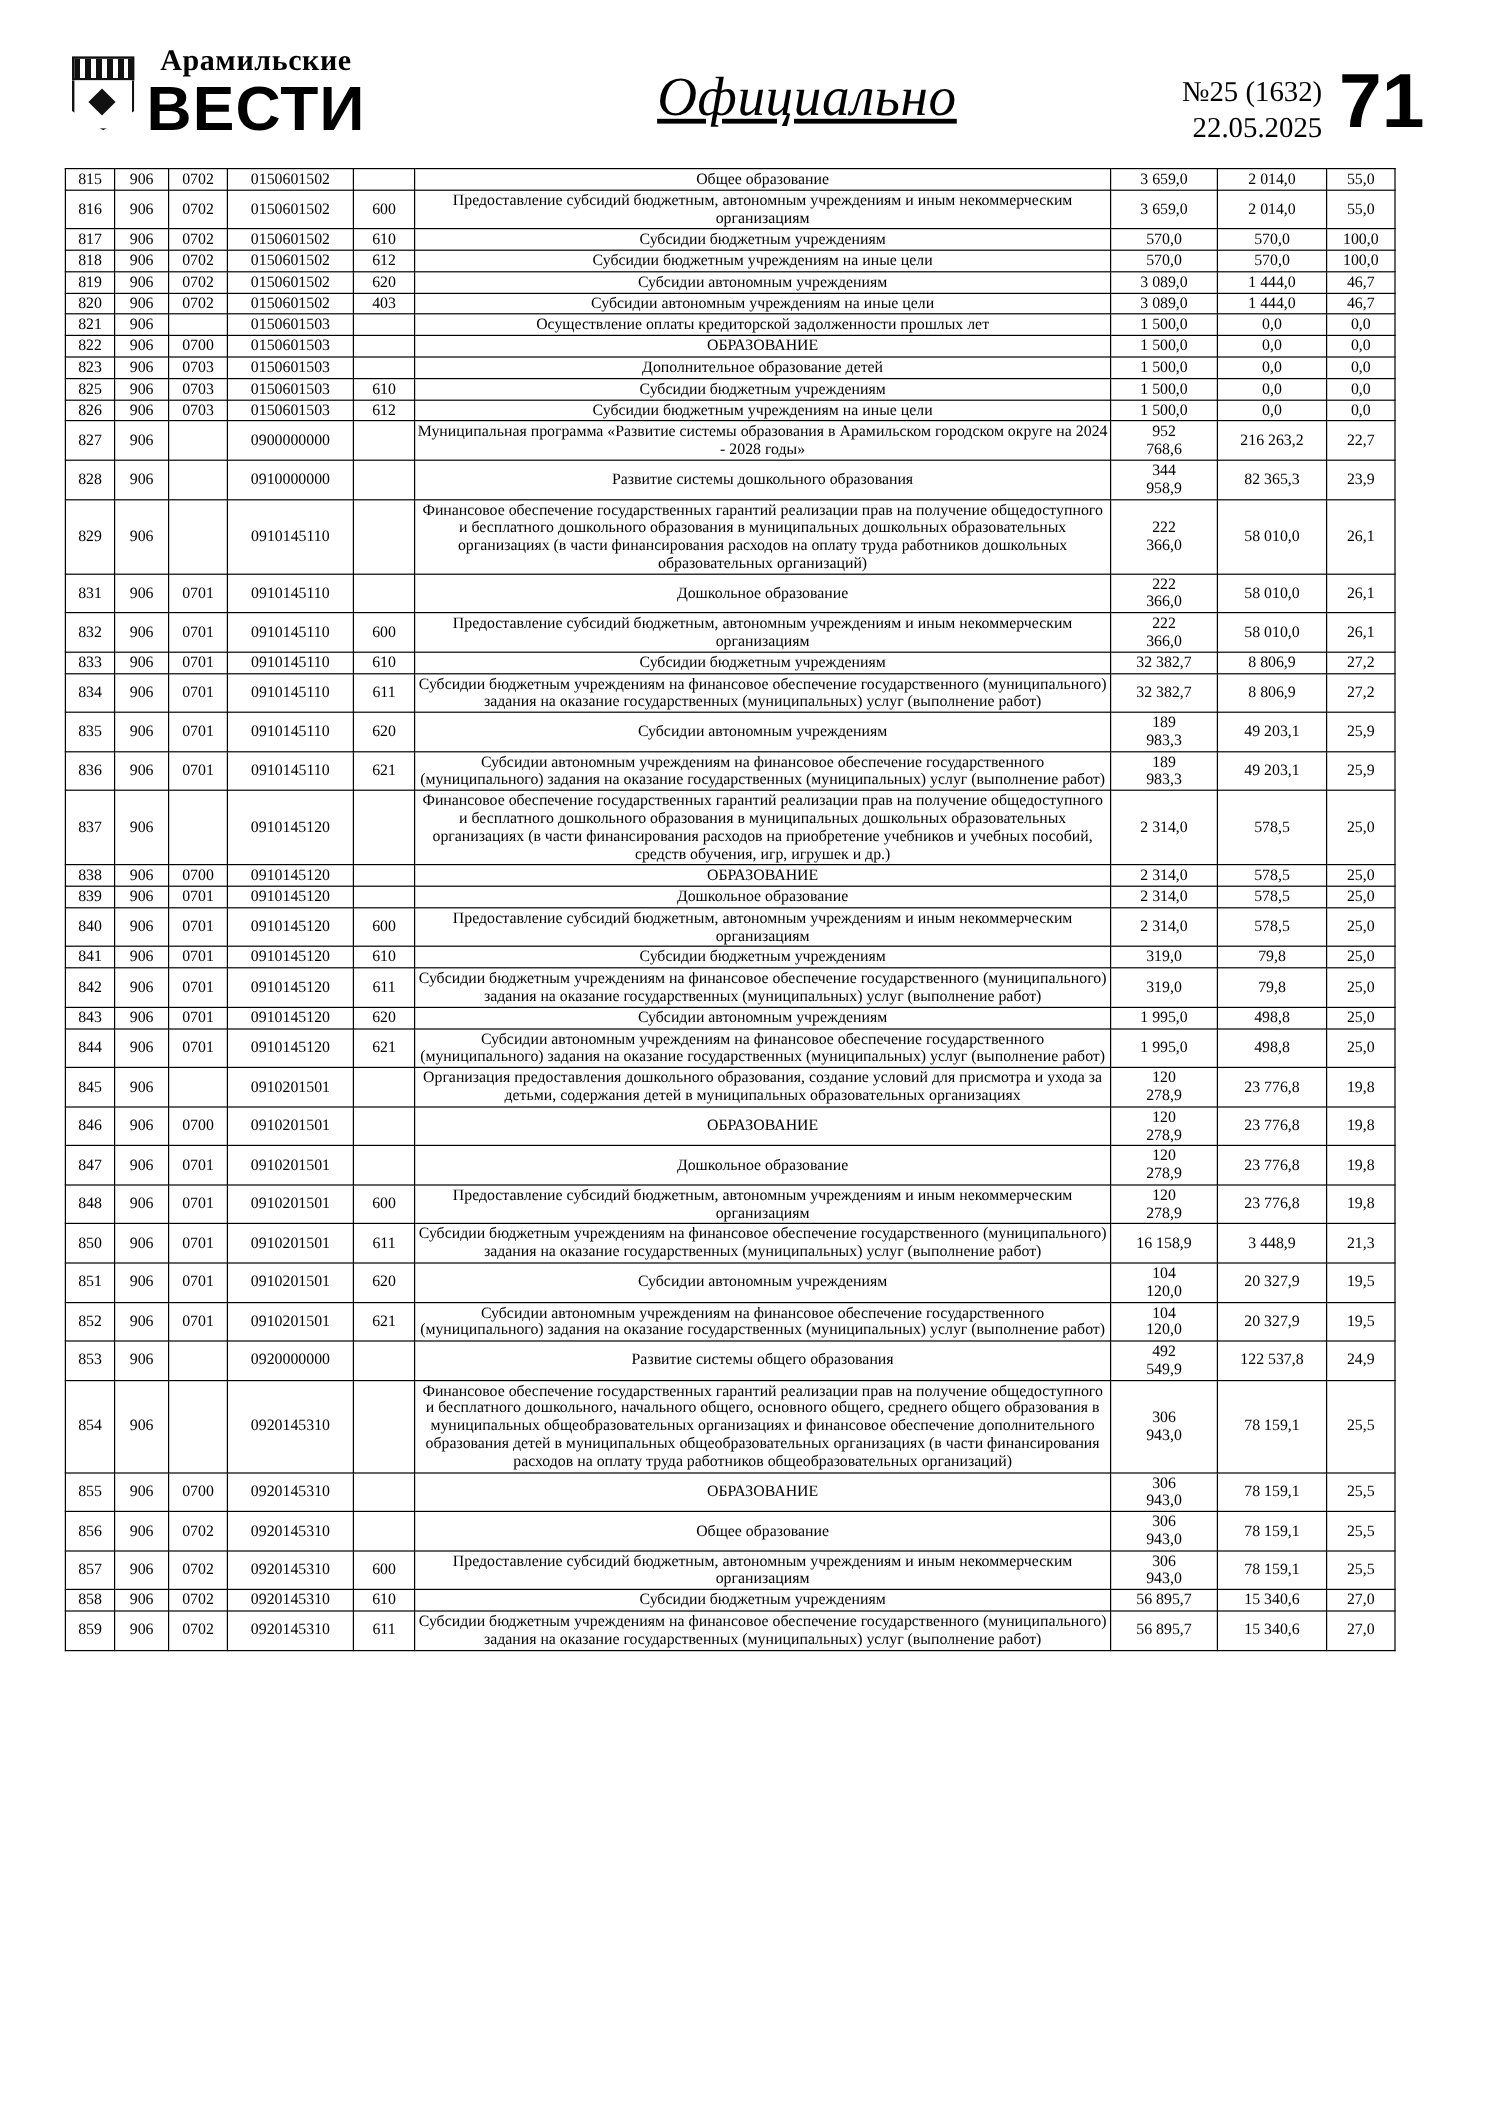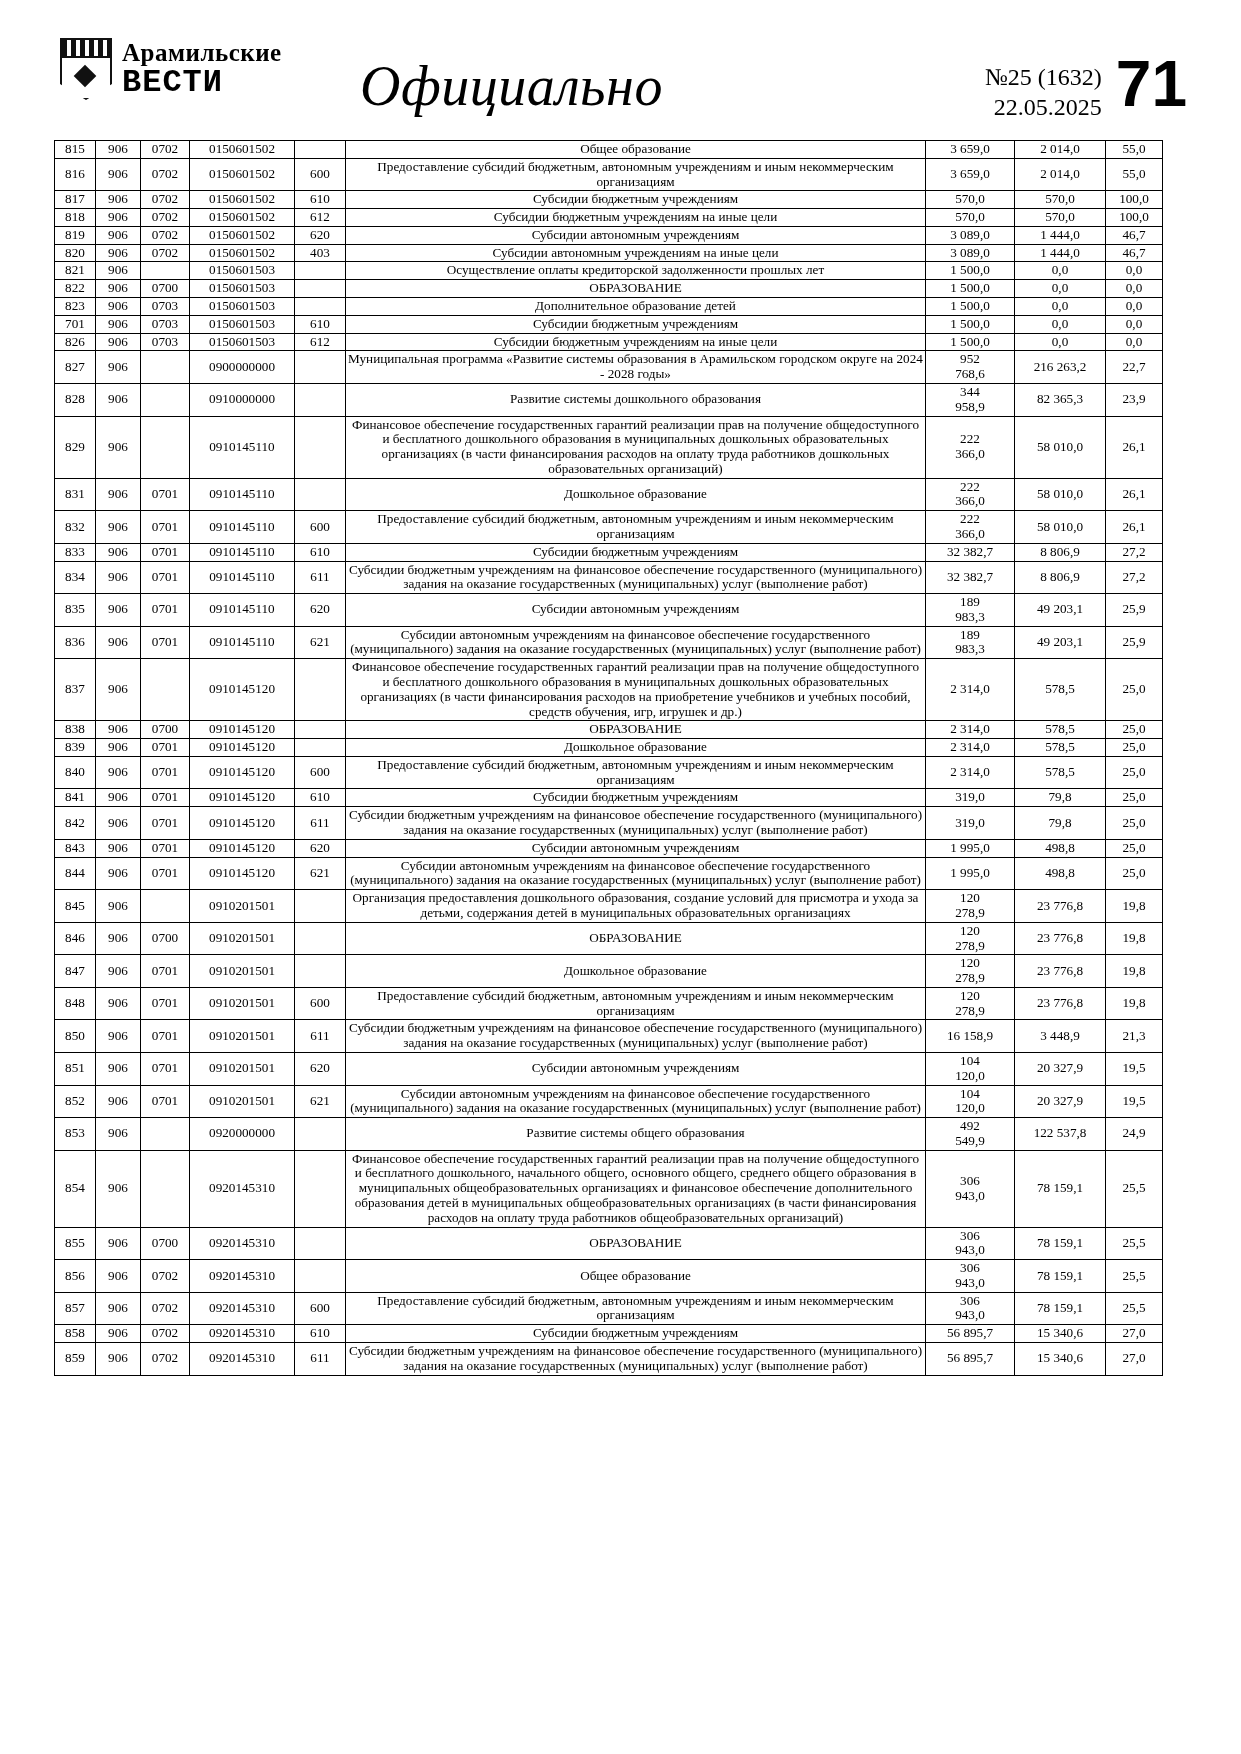--- a/index.html
+++ b/index.html
@@ -74,34 +74,36 @@
     line-height: 1;
   }
   .brand-top {
     font-family: "Liberation Serif", serif;
     font-size: 25px;
     letter-spacing: 0.5px;
     font-weight: 600;
     text-align: center;
   }
   .brand-bottom {
-    font-family: Liberation Mono, monospace;
-    font-size: 32px;
+    font-family: Liberation Sans, sans-serif;
+    font-size: 52px;
     font-weight: 800;
     letter-spacing: 1px;
     margin-top: 2px;
   }
   .official-title {
     flex: 1;
+    text-align: center;
     font-family: "Liberation Serif", serif;
     font-style: italic;
-    font-size: 56px;
+    font-size: 46px;
     line-height: 1;
     padding-top: 20px;
     letter-spacing: 0.5px;
+    text-decoration: underline;
   }
   .issue-block {
     text-align: right;
     padding-top: 24px;
     padding-right: 14px;
     font-size: 24px;
     line-height: 1.25;
     font-family: "Liberation Serif", serif;
   }
   .page-num {
@@ -262,21 +264,21 @@
           <td class="c-vedom">906</td>
           <td class="c-razdel">0703</td>
           <td class="c-csr">0150601503</td>
           <td class="c-vr"></td>
           <td class="c-name">Дополнительное образование детей</td>
           <td class="c-v1 num-cell">1 500,0</td>
           <td class="c-v2">0,0</td>
           <td class="c-v3">0,0</td>
         </tr>
         <tr>
-          <td class="c-num">701</td>
+          <td class="c-num">825</td>
           <td class="c-vedom">906</td>
           <td class="c-razdel">0703</td>
           <td class="c-csr">0150601503</td>
           <td class="c-vr">610</td>
           <td class="c-name">Субсидии бюджетным учреждениям</td>
           <td class="c-v1 num-cell">1 500,0</td>
           <td class="c-v2">0,0</td>
           <td class="c-v3">0,0</td>
         </tr>
         <tr>

